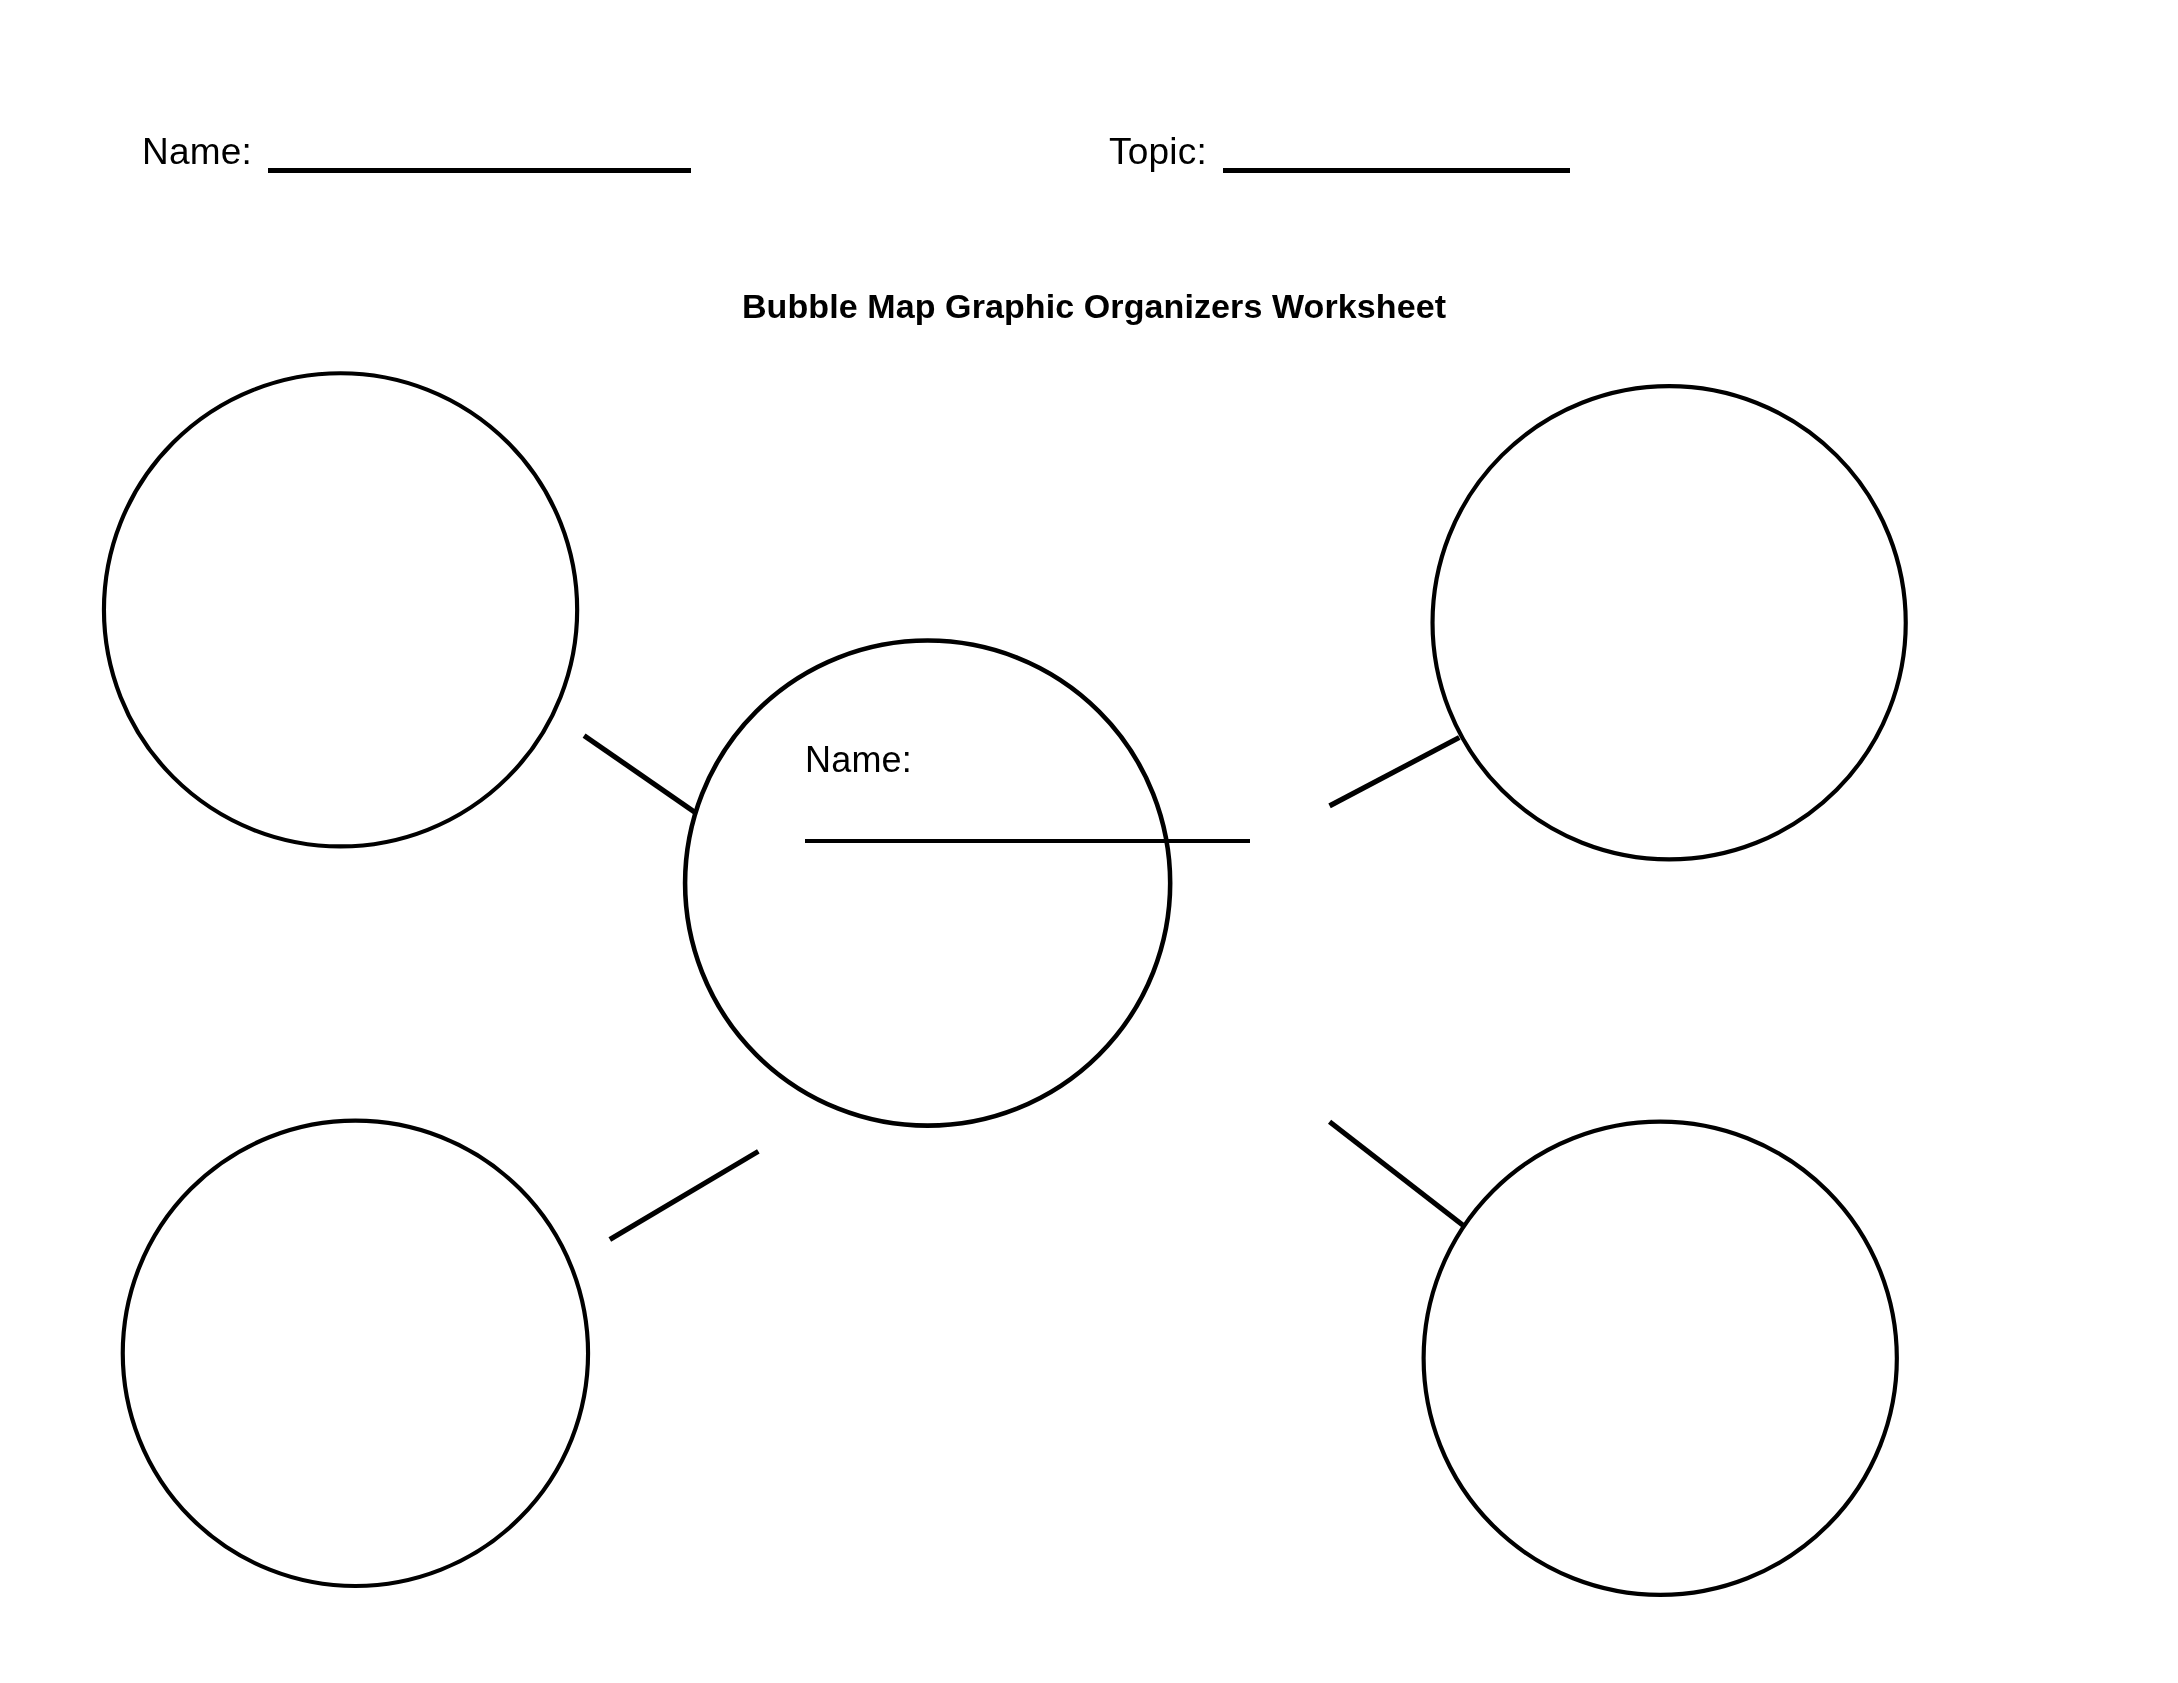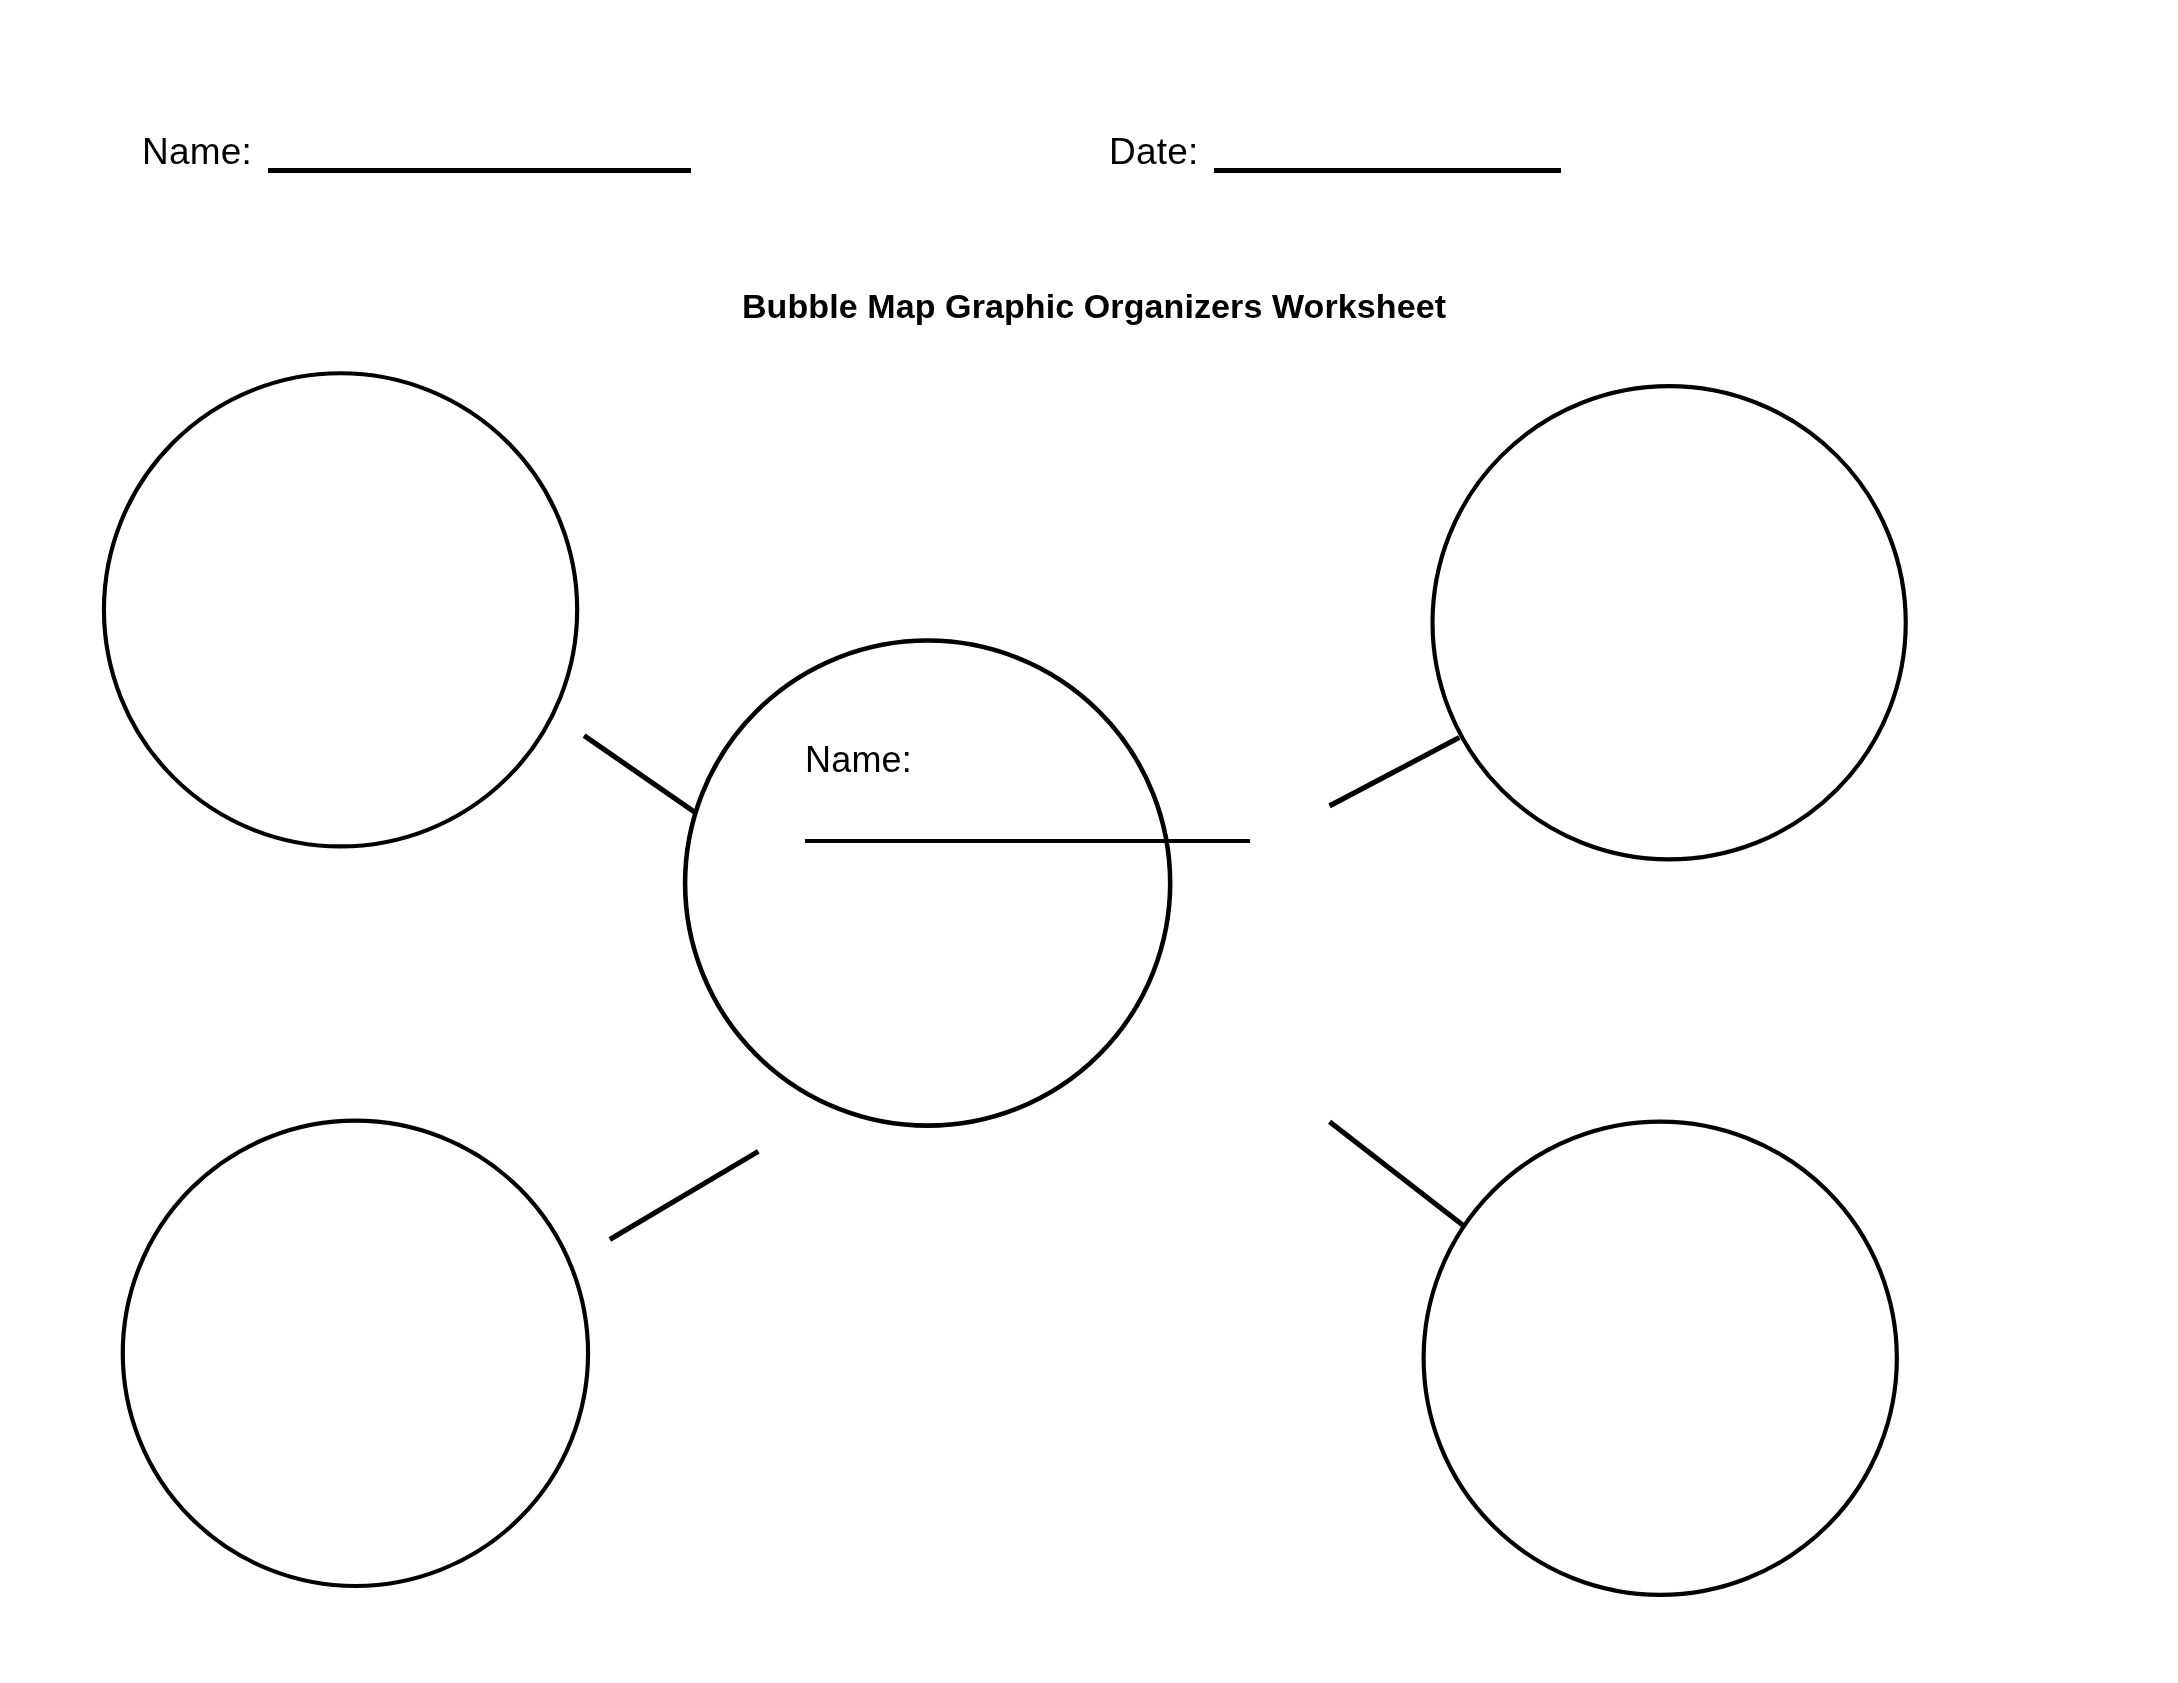--- a/index.html
+++ b/index.html
@@ -111,21 +111,21 @@
 <body>
 
 <div id="sheet">
 
   <div class="hdr-field" id="name-field">
     <span class="hdr-label">Name:</span>
     <span class="hdr-rule"></span>
   </div>
 
   <div class="hdr-field" id="date-field">
-    <span class="hdr-label">Date:</span>
+    <span class="hdr-label">Topic:</span>
     <span class="hdr-rule"></span>
   </div>
 
   <div id="worksheet-title">Bubble Map Graphic Organizers Worksheet</div>
 
   <svg id="bubble-canvas" viewBox="0 0 2200 1700">
 
     <line class="connector" x1="590" y1="743" x2="733" y2="842"></line>
     <line class="connector" x1="1343" y1="814" x2="1474" y2="745"></line>
     <line class="connector" x1="616" y1="1252" x2="766" y2="1163"></line>

